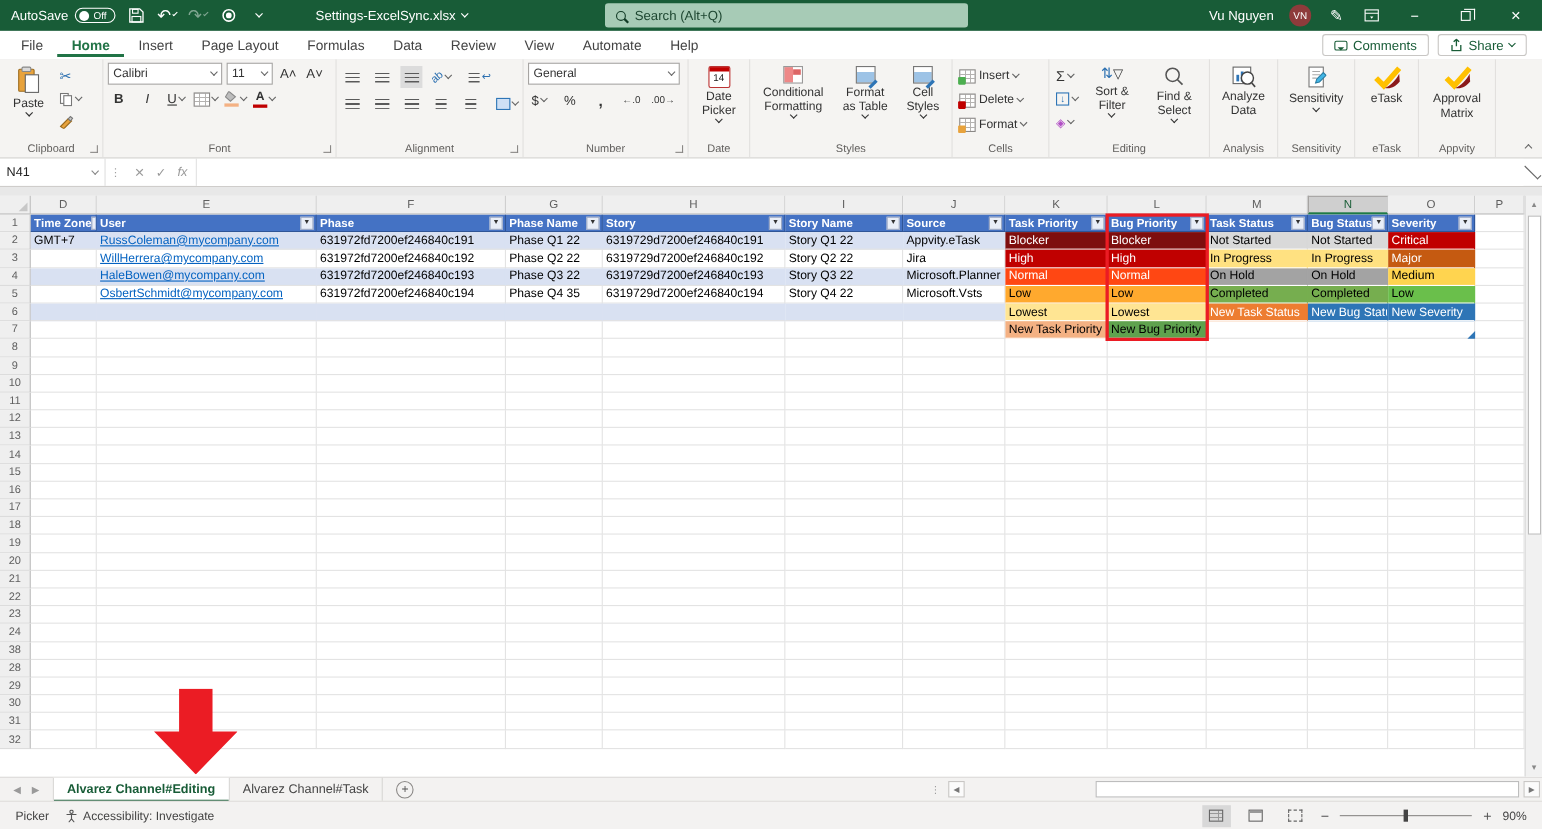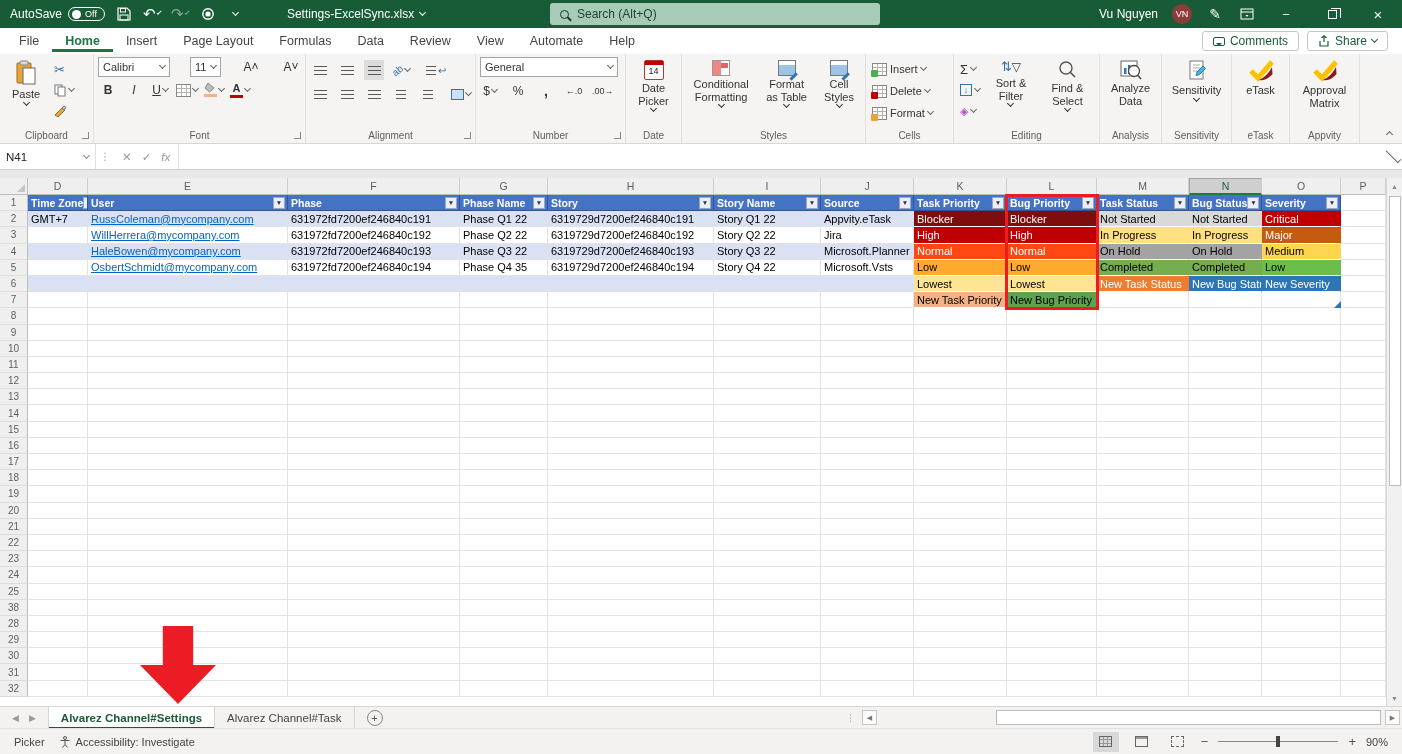--- a/index.html
+++ b/index.html
@@ -260,21 +260,21 @@
         </div>
       </div>
       <div class="grp-foot">
           <span>Clipboard</span>
           <span class="lnch"></span>
         </div>
     </div>
 
     <div class="grp" style="width:212px">
       <div class="grp-body" style="flex-direction:column;gap:3px;align-items:stretch">
-        <div style="display:flex;gap:20px">
+        <div style="display:flex;gap:4px">
           <span class="sel" style="width:104px">
               <span>Calibri</span>
               <span class="chv" style="color:#666"></span>
             </span>
           <span class="sel" style="width:42px">
               <span>11</span>
               <span class="chv" style="color:#666"></span>
             </span>
           <span class="fbtn">
               <span>A˄</span>
@@ -1032,36 +1032,20 @@
             <div class="gcell" style="width: 107px;"></div>
             <div class="gcell" style="width: 93px;"></div>
             <div class="gcell" style="width: 93px;"></div>
             <div class="gcell" style="width: 90px;"></div>
             <div class="gcell" style="width: 92px;"></div>
             <div class="gcell" style="width: 73px;"></div>
             <div class="gcell" style="width: 79px;"></div>
             <div class="gcell" style="width: 45px;"></div>
           </div>
           <div class="grow">
-            <div class="rnum">25</div>
-            <div class="gcell" style="width: 60px;"></div>
-            <div class="gcell" style="width: 200px;"></div>
-            <div class="gcell" style="width: 172px;"></div>
-            <div class="gcell" style="width: 88px;"></div>
-            <div class="gcell" style="width: 166px;"></div>
-            <div class="gcell" style="width: 107px;"></div>
-            <div class="gcell" style="width: 93px;"></div>
-            <div class="gcell" style="width: 93px;"></div>
-            <div class="gcell" style="width: 90px;"></div>
-            <div class="gcell" style="width: 92px;"></div>
-            <div class="gcell" style="width: 73px;"></div>
-            <div class="gcell" style="width: 79px;"></div>
-            <div class="gcell" style="width: 45px;"></div>
-          </div>
-          <div class="grow">
             <div class="rnum">38</div>
             <div class="gcell" style="width: 60px;"></div>
             <div class="gcell" style="width: 200px;"></div>
             <div class="gcell" style="width: 172px;"></div>
             <div class="gcell" style="width: 88px;"></div>
             <div class="gcell" style="width: 166px;"></div>
             <div class="gcell" style="width: 107px;"></div>
             <div class="gcell" style="width: 93px;"></div>
             <div class="gcell" style="width: 93px;"></div>
             <div class="gcell" style="width: 90px;"></div>
@@ -1166,21 +1150,21 @@
     <div class="redarrow"></div>
     <div class="tbl-corner"></div>
   </div>
 
   <div class="sheetbar">
     <span class="navarrows">
         <span><span>◀</span></span>
         <span><span>▶</span></span>
       </span>
     <span style="display:flex;height:100%">
-        <span class="stab active">Alvarez Channel#Settings</span>
+        <span class="stab active">Alvarez Channel#Editing</span>
         <span class="stab">Alvarez Channel#Task</span>
       </span>
     <span class="addsheet">
         <span>+</span>
       </span>
     <div class="hsb">
       <span class="hgrip"><span>⋮</span></span>
       <span class="hbtn">
           <span>◀</span>
         </span>

